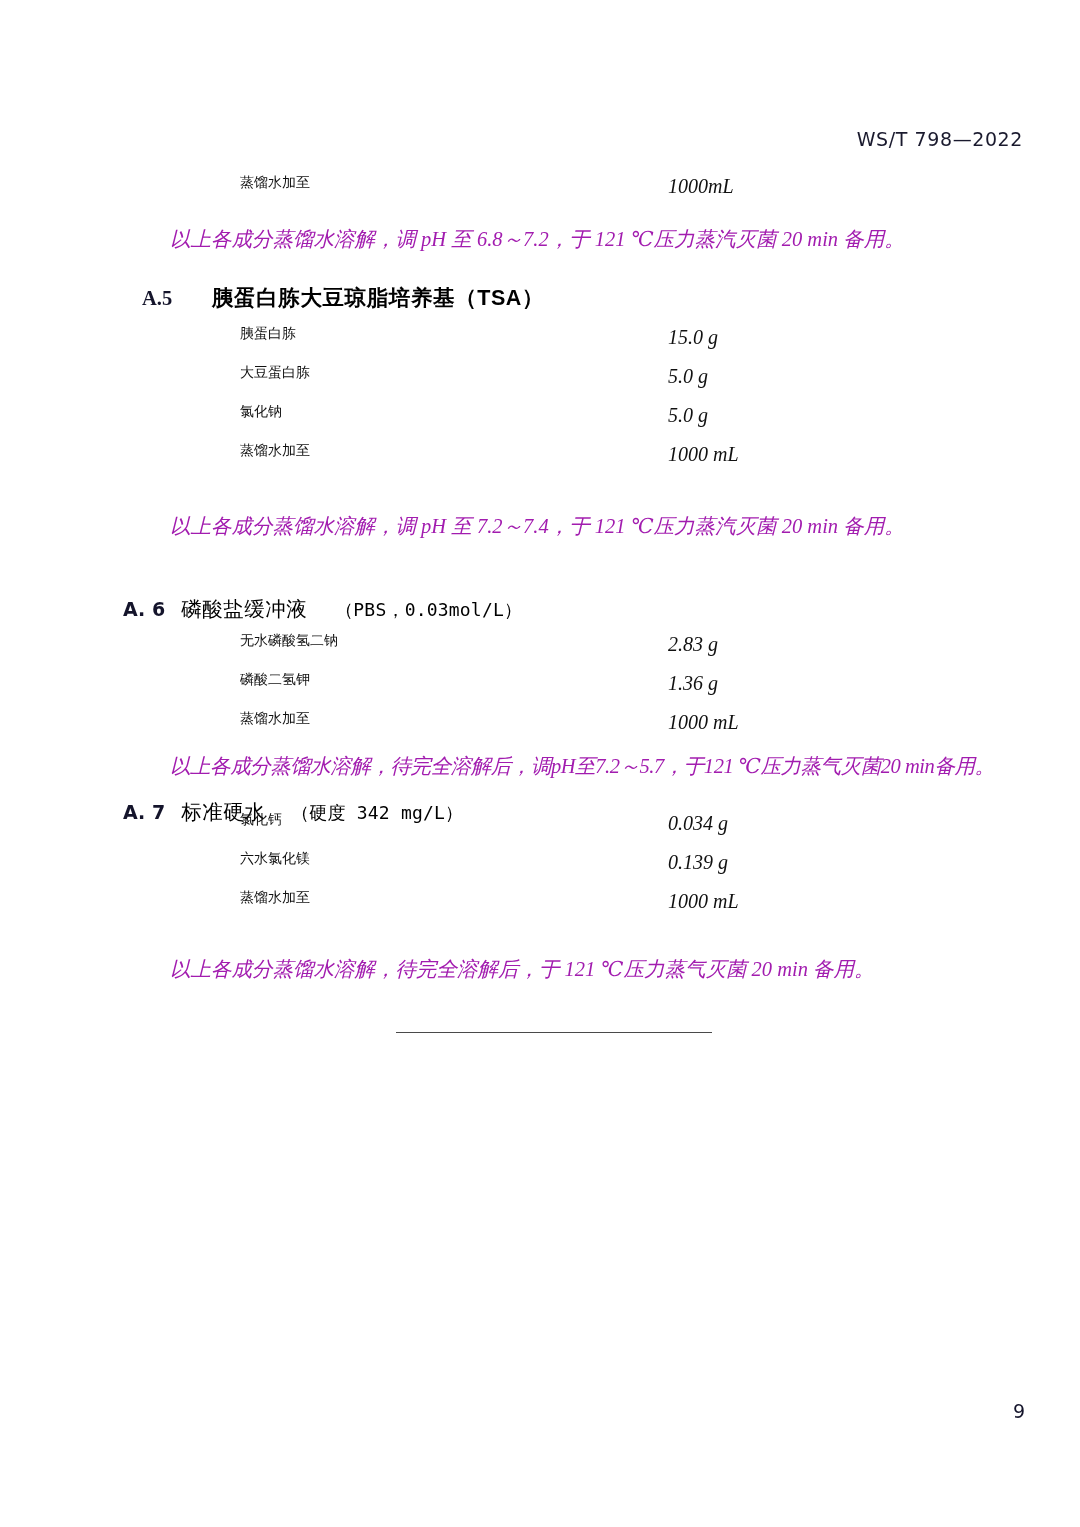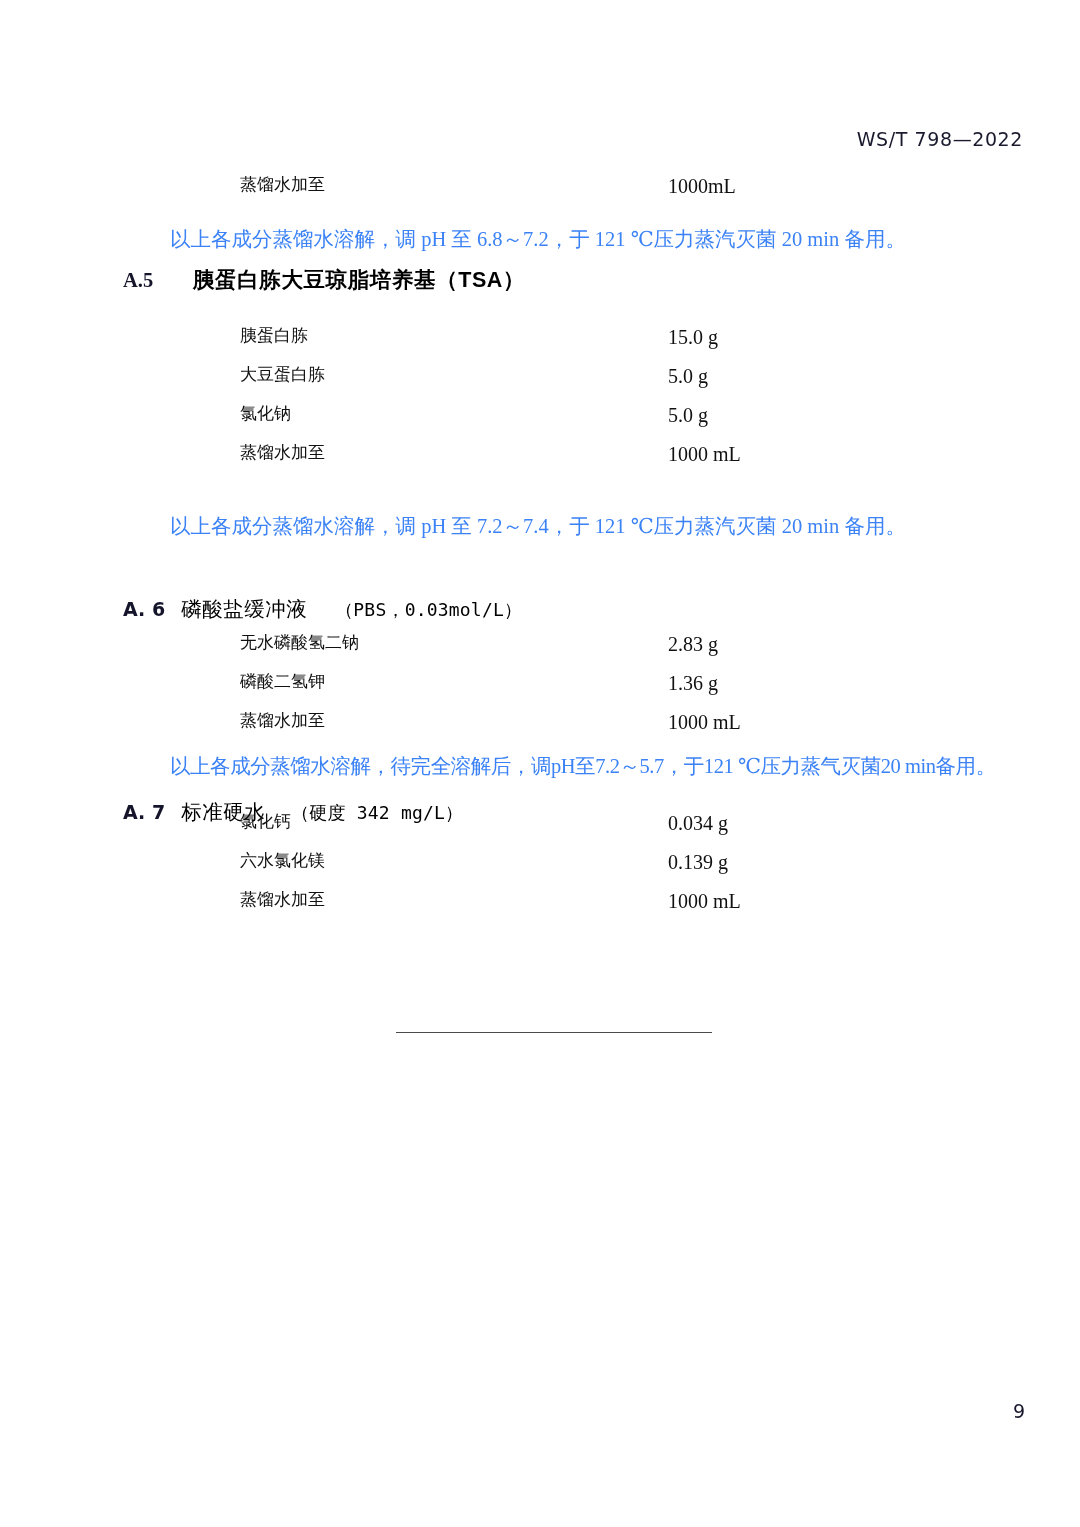--- a/index.html
+++ b/index.html
@@ -32,22 +32,23 @@
     color: #1a1a2e;
     white-space: nowrap;
   }
 
   
   .para {
     position: absolute;
     left: 170px;
     font-size: 20.5px;
     line-height: 1.0;
-    color: #3b82f6;
-    white-space: nowrap;
+    color: #a21caf;
+    white-space: nowrap;
+    font-style: italic;
   }
   .para.tight {
     letter-spacing: -0.45px;
     font-size: 20.5px;
   }
 
   
   .clause {
     position: absolute;
     left: 123px;
@@ -106,32 +107,33 @@
     left: 0;
     width: 100%;
   }
   .ing-row {
     position: relative;
     height: 39px;
   }
   .ing-name {
     position: absolute;
     left: 240px;
-    font-size: 17px;
+    font-size: 14px;
     line-height: 1;
     color: #111111;
     white-space: nowrap;
   }
   .ing-value {
     position: absolute;
     left: 668px;
     font-size: 20px;
     line-height: 1;
     color: #111111;
     white-space: nowrap;
+    font-style: italic;
   }
 
   
   .sep-rule {
     position: absolute;
     left: 396px;
     top: 1032px;
     width: 316px;
     height: 0;
     border-top: 1.4px solid #4a4a4a;
@@ -156,21 +158,21 @@
 
   <div class="ingredients" style="top:176px;">
     <div class="ing-row">
       <span class="ing-name">蒸馏水加至</span>
       <span class="ing-value">1000mL</span>
     </div>
   </div>
 
   <div class="para" style="top:229px;">以上各成分蒸馏水溶解，调 pH 至 6.8～7.2，于 121  ℃压力蒸汽灭菌 20 min 备用。</div>
 
-  <div class="clause serif" style="top:265px;">
+  <div class="clause serif" style="top:283px;margin-left:19px;">
     <span class="num">A.5</span>
     <span class="title">胰蛋白胨大豆琼脂培养基（TSA）</span>
   </div>
 
   <div class="ingredients" style="top:327px;">
     <div class="ing-row">
       <span class="ing-name">胰蛋白胨</span>
       <span class="ing-value">15.0 g</span>
     </div>
     <div class="ing-row">
@@ -226,18 +228,19 @@
     <div class="ing-row">
       <span class="ing-name">六水氯化镁</span>
       <span class="ing-value">0.139 g</span>
     </div>
     <div class="ing-row">
       <span class="ing-name">蒸馏水加至</span>
       <span class="ing-value">1000 mL</span>
     </div>
   </div>
 
+  <div class="para" style="top:959px;">以上各成分蒸馏水溶解，待完全溶解后，于 121  ℃压力蒸气灭菌 20 min 备用。</div>
 
   <div class="sep-rule"></div>
 
   <div class="page-number">9</div>
 
 </div>
 
 </body></html>

